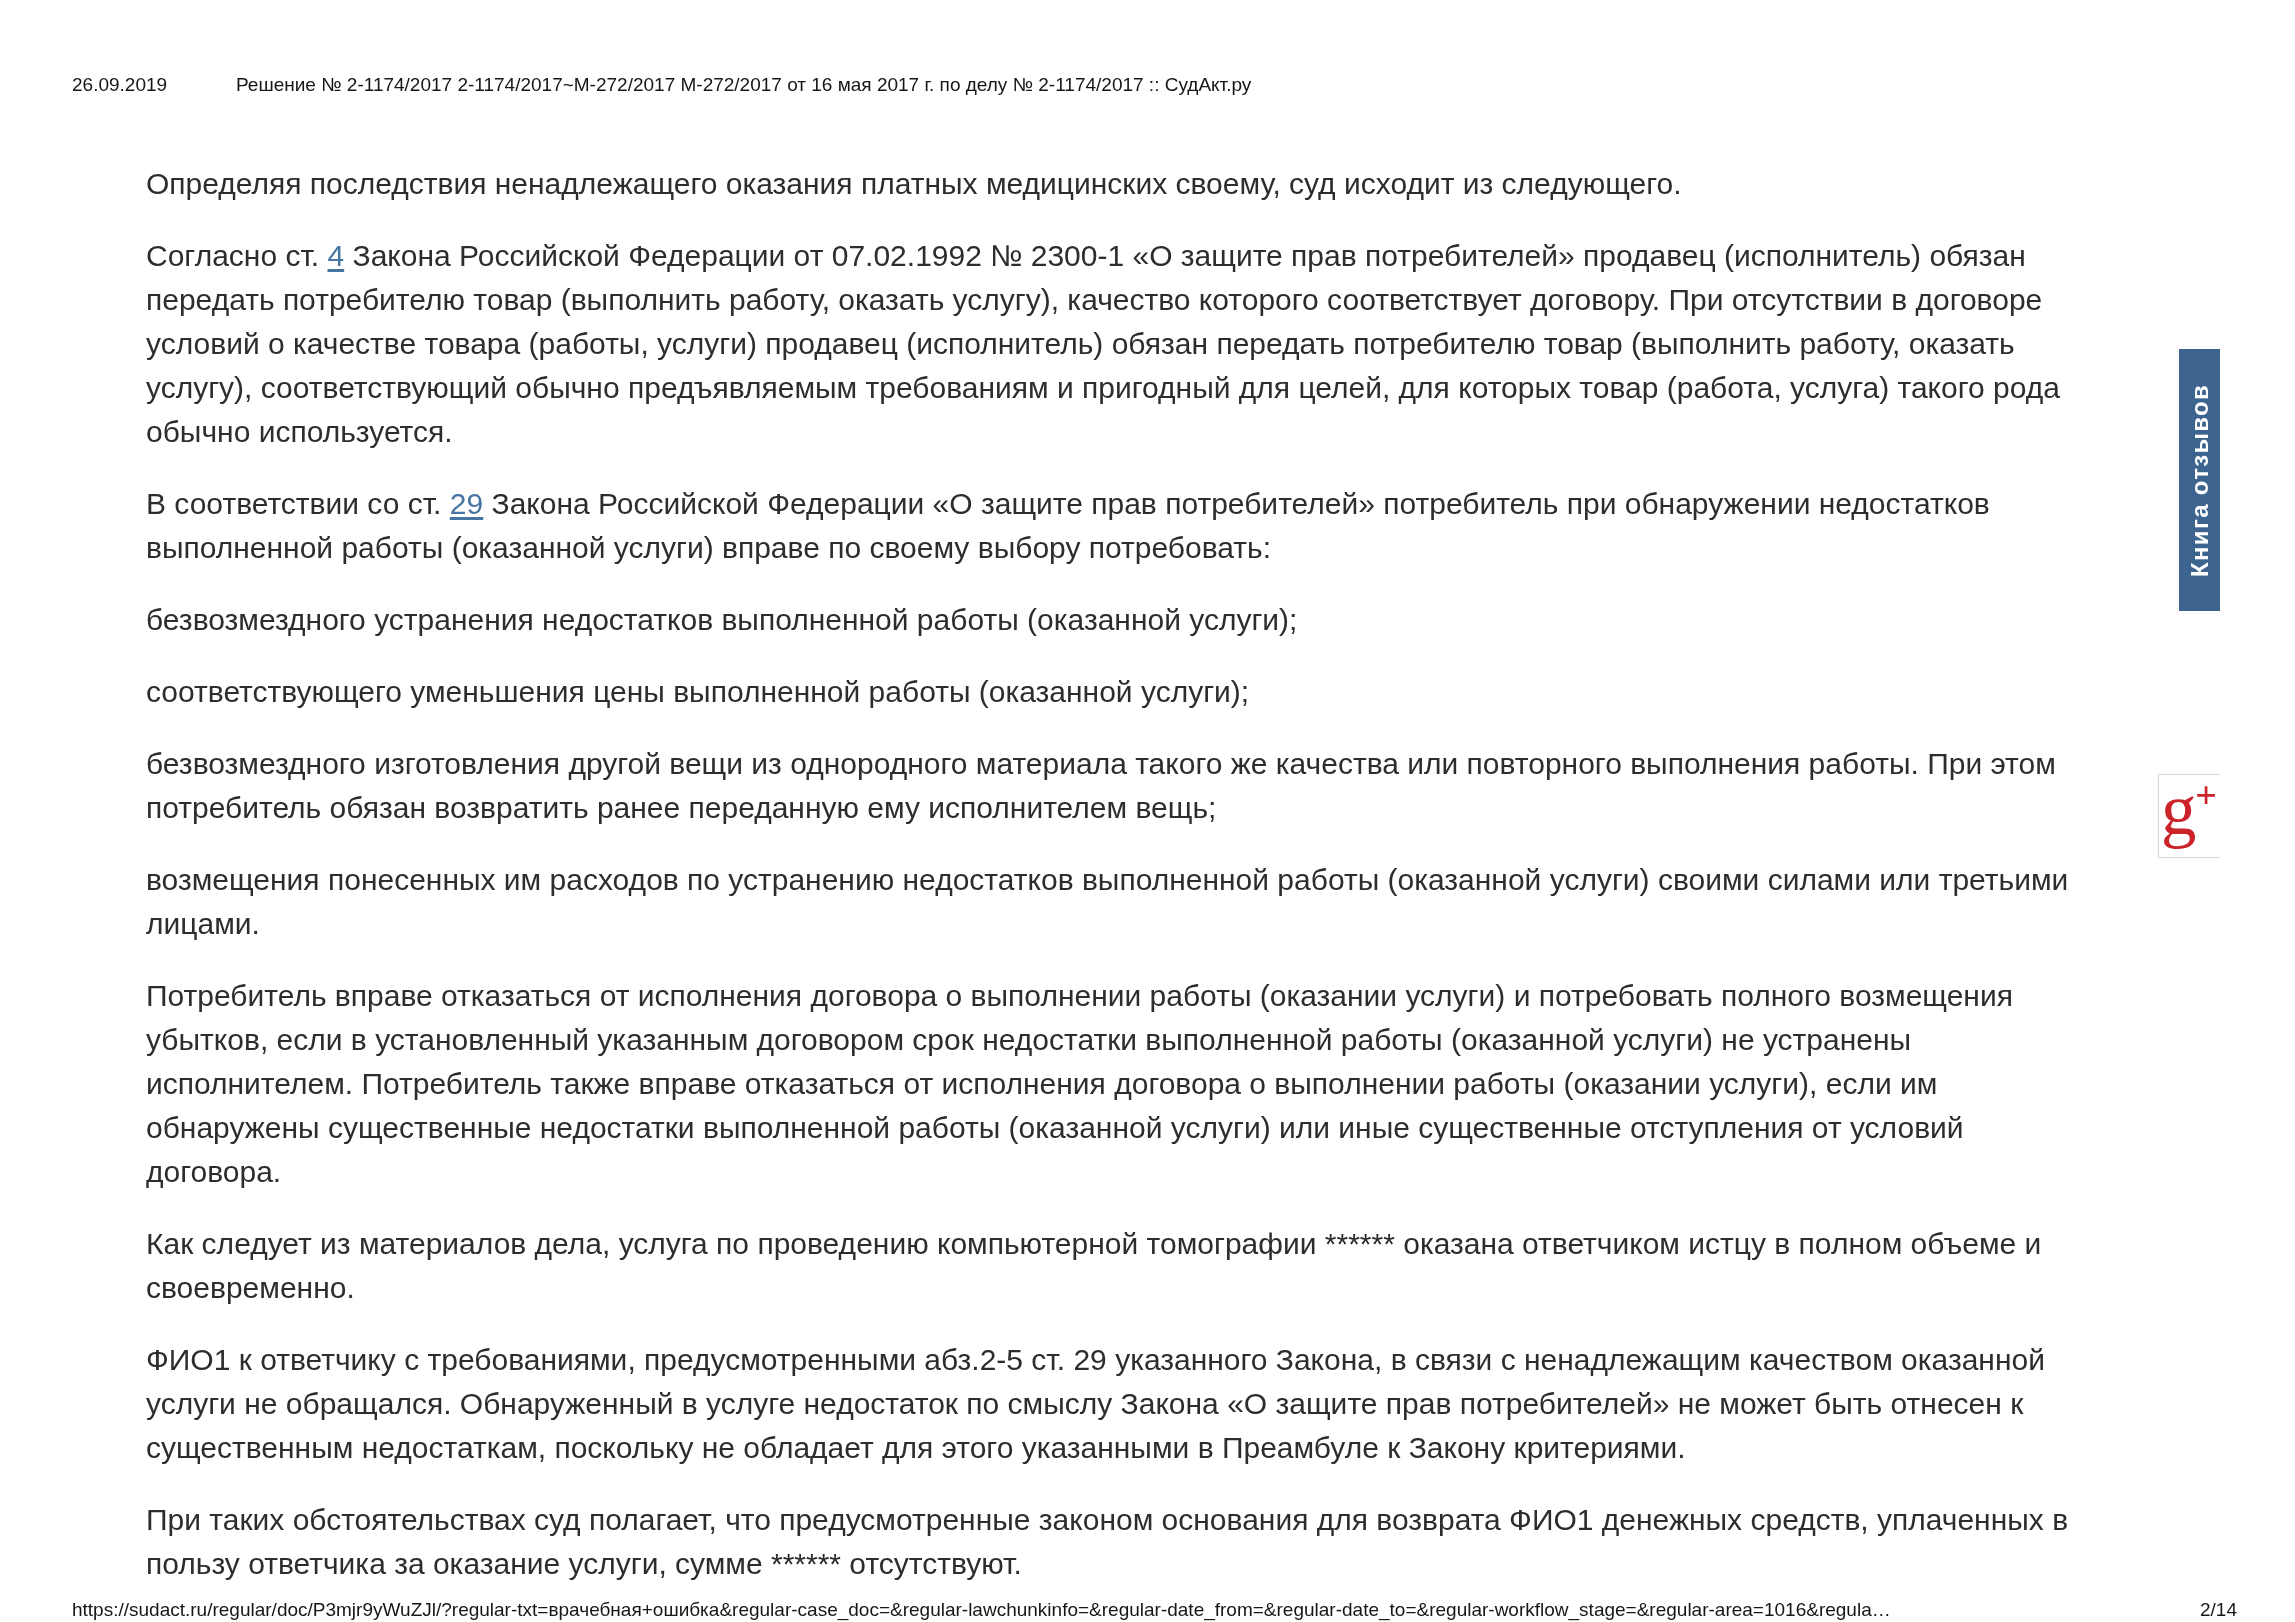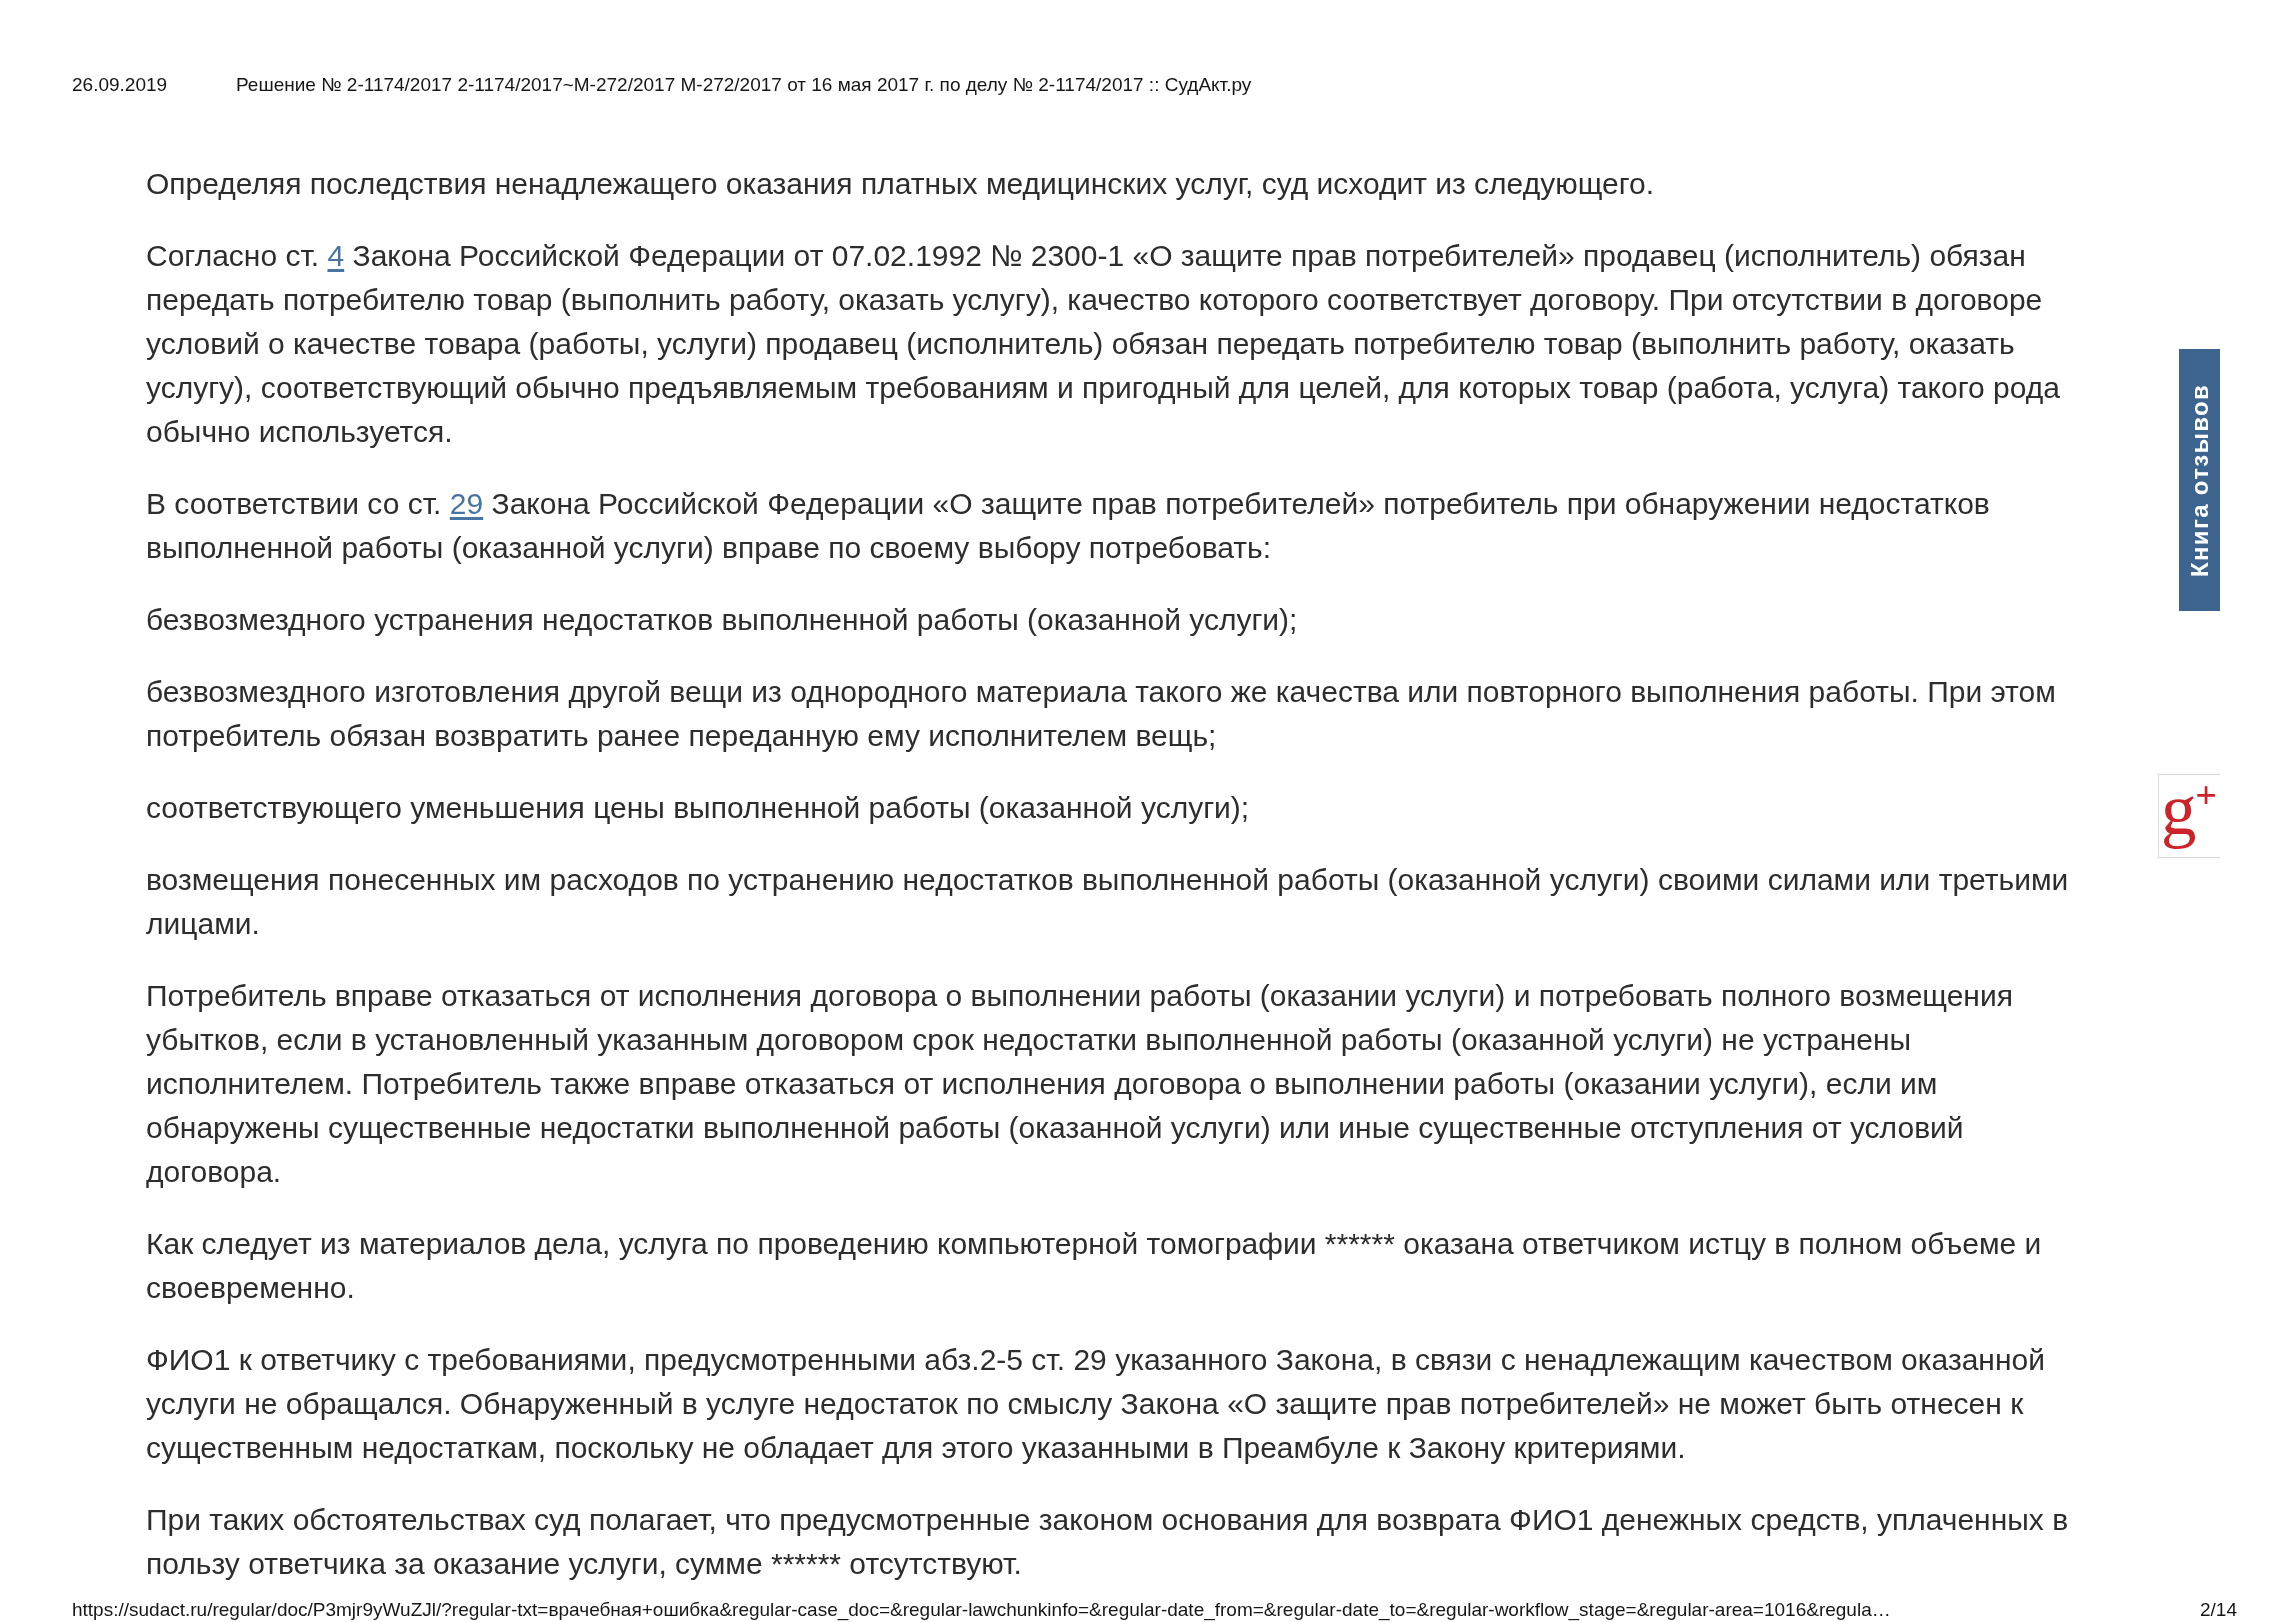--- a/index.html
+++ b/index.html
@@ -42,26 +42,26 @@
 <body>
 
 <div class="page">
 
   <div class="hdr">
     <span class="date">26.09.2019</span>
     <span class="title">Решение № 2-1174/2017 2-1174/2017~М-272/2017 М-272/2017 от 16 мая 2017 г. по делу № 2-1174/2017 :: СудАкт.ру</span>
   </div>
 
   <div class="content">
-      <p><span>Определяя последствия ненадлежащего оказания платных медицинских услуг, суд исходит из следующего.</span></p>
+      <p><span>Определяя последствия ненадлежащего оказания платных медицинских своему, суд исходит из следующего.</span></p>
       <p><span>Согласно ст. </span><a class="doclink" href="#">4</a><span> Закона Российской Федерации от 07.02.1992 № 2300-1 «О защите прав потребителей» продавец (исполнитель) обязан передать потребителю товар (выполнить работу, оказать услугу), качество которого соответствует договору. При отсутствии в договоре условий о качестве товара (работы, услуги) продавец (исполнитель) обязан передать потребителю товар (выполнить работу, оказать услугу), соответствующий обычно предъявляемым требованиям и пригодный для целей, для которых товар (работа, услуга) такого рода обычно используется.</span></p>
       <p><span>В соответствии со ст. </span><a class="doclink" href="#">29</a><span> Закона Российской Федерации «О защите прав потребителей» потребитель при обнаружении недостатков выполненной работы (оказанной услуги) вправе по своему выбору потребовать:</span></p>
       <p><span>безвозмездного устранения недостатков выполненной работы (оказанной услуги);</span></p>
+      <p><span>соответствующего уменьшения цены выполненной работы (оказанной услуги);</span></p>
       <p><span>безвозмездного изготовления другой вещи из однородного материала такого же качества или повторного выполнения работы. При этом потребитель обязан возвратить ранее переданную ему исполнителем вещь;</span></p>
-      <p><span>соответствующего уменьшения цены выполненной работы (оказанной услуги);</span></p>
       <p><span>возмещения понесенных им расходов по устранению недостатков выполненной работы (оказанной услуги) своими силами или третьими лицами.</span></p>
       <p><span>Потребитель вправе отказаться от исполнения договора о выполнении работы (оказании услуги) и потребовать полного возмещения убытков, если в установленный указанным договором срок недостатки выполненной работы (оказанной услуги) не устранены исполнителем. Потребитель также вправе отказаться от исполнения договора о выполнении работы (оказании услуги), если им обнаружены существенные недостатки выполненной работы (оказанной услуги) или иные существенные отступления от условий договора.</span></p>
       <p><span>Как следует из материалов дела, услуга по проведению компьютерной томографии ****** оказана ответчиком истцу в полном объеме и своевременно.</span></p>
       <p><span>ФИО1 к ответчику с требованиями, предусмотренными абз.2-5 ст. 29 указанного Закона, в связи с ненадлежащим качеством оказанной услуги не обращался. Обнаруженный в услуге недостаток по смыслу Закона «О защите прав потребителей» не может быть отнесен к существенным недостаткам, поскольку не обладает для этого указанными в Преамбуле к Закону критериями.</span></p>
       <p><span>При таких обстоятельствах суд полагает, что предусмотренные законом основания для возврата ФИО1 денежных средств, уплаченных в пользу ответчика за оказание услуги, сумме ****** отсутствуют.</span></p>
     </div>
 
   <div class="feedback-tab">
     <span class="vtext">Книга отзывов</span>
   </div>

